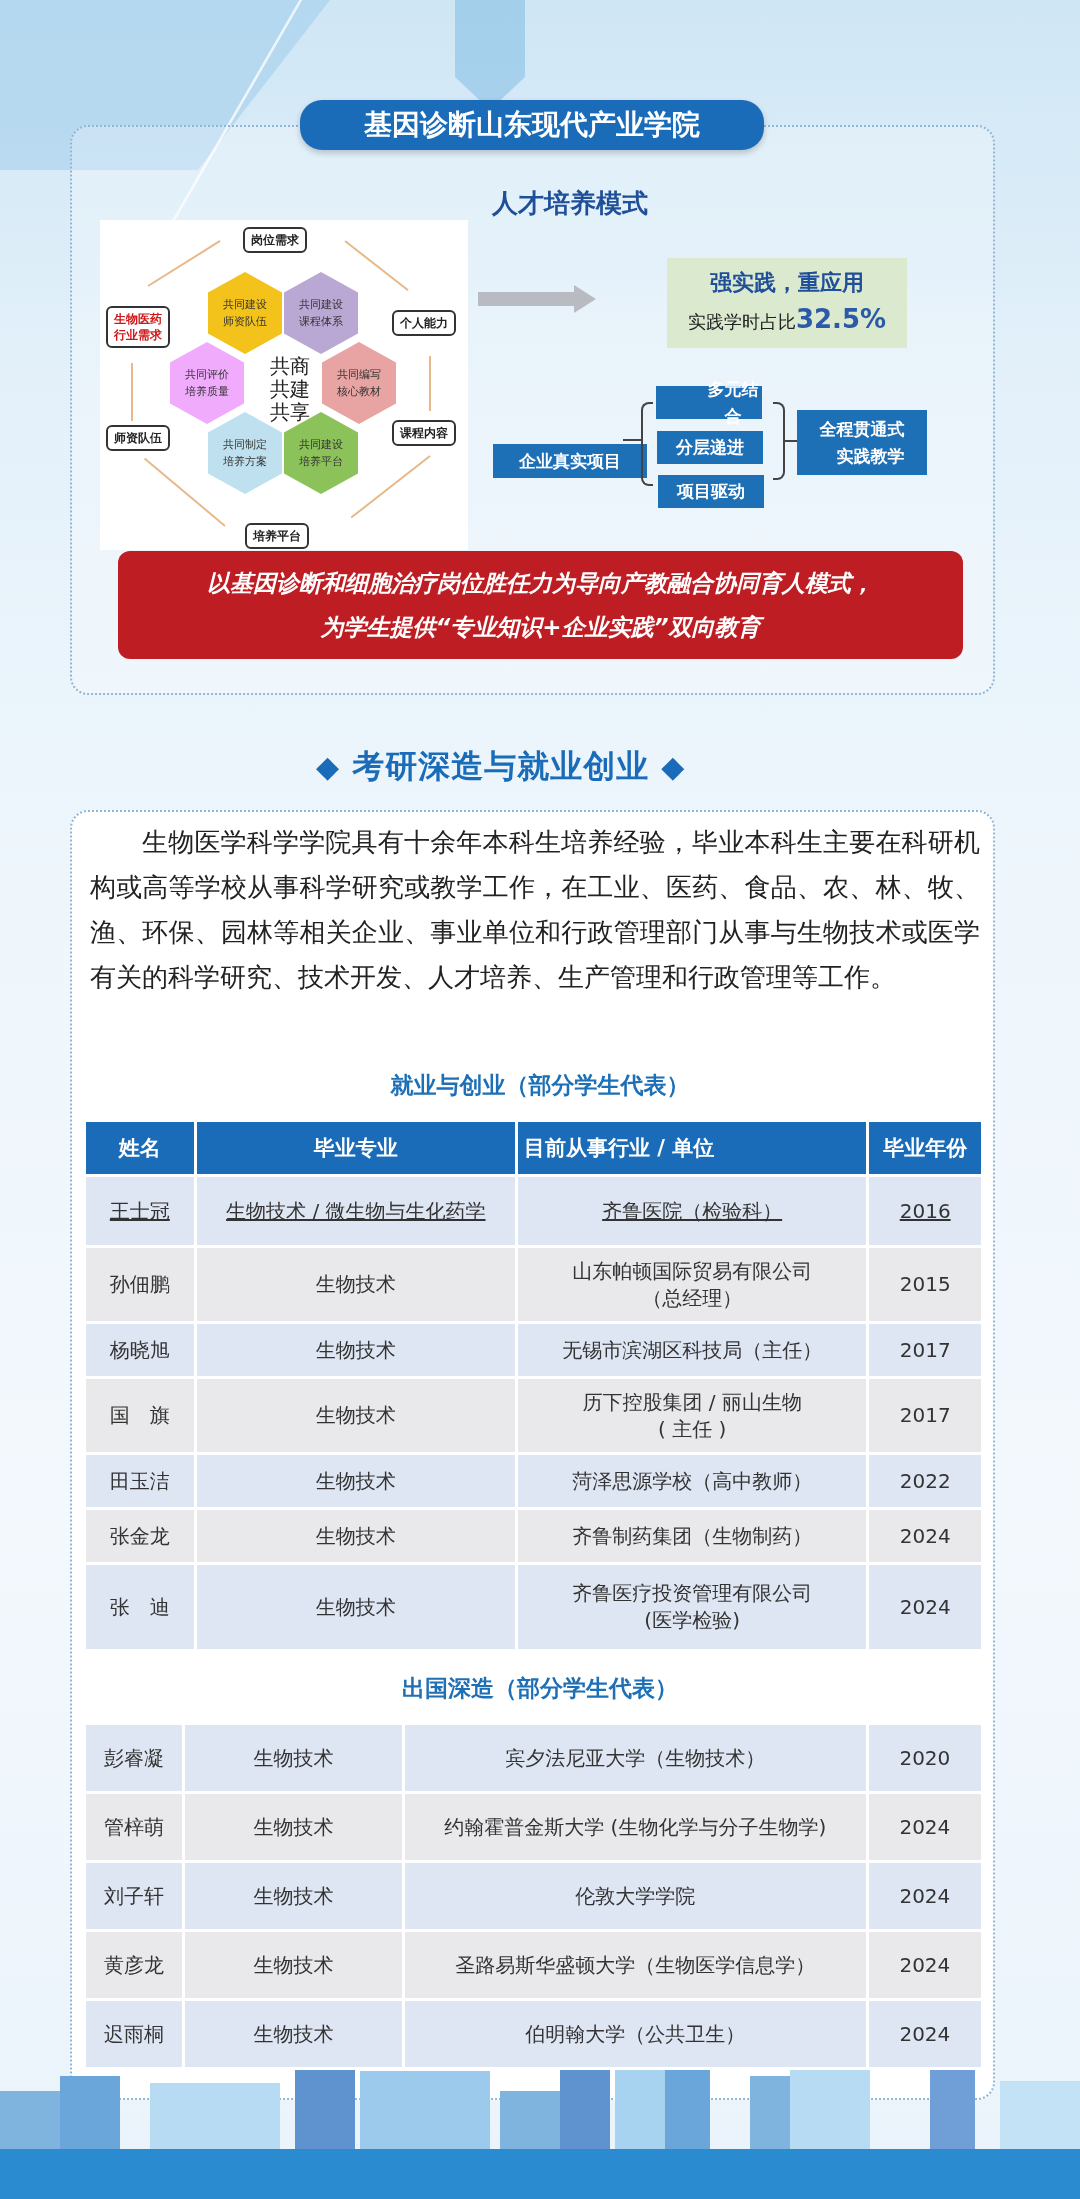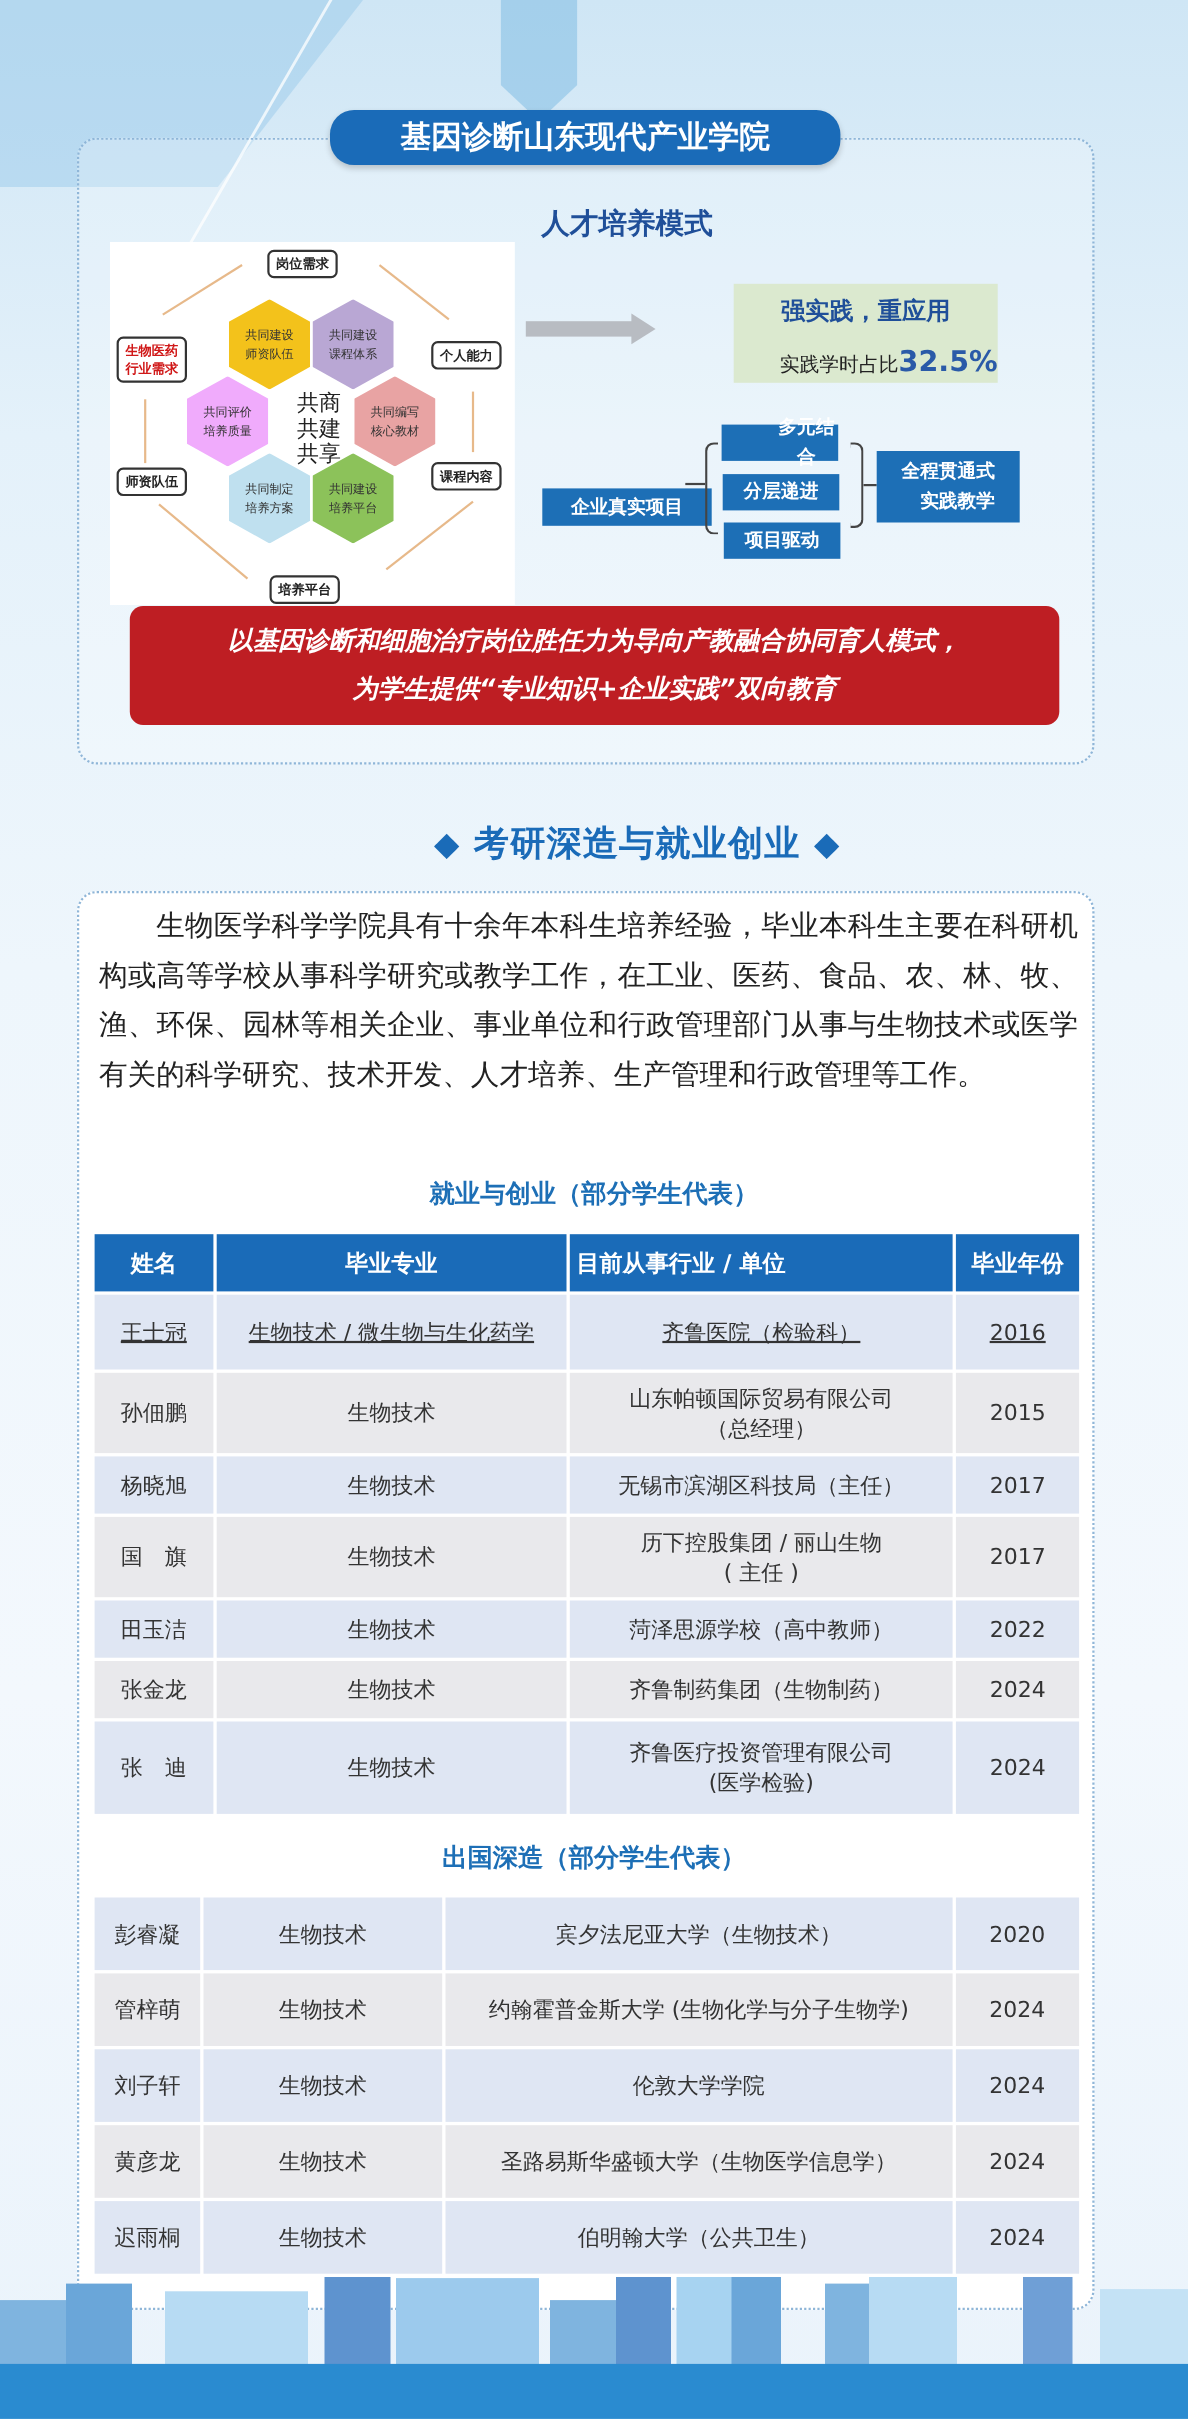--- a/index.html
+++ b/index.html
@@ -55,42 +55,42 @@
   .gray-arrow .shaft { position: absolute; left: 0; top: 7px; width: 98px; height: 14px; background: #b8bcc2; }
   .gray-arrow .head {
     position: absolute; left: 96px; top: 0; width: 0; height: 0;
     border-top: 14px solid transparent; border-bottom: 14px solid transparent; border-left: 22px solid #b8bcc2;
   }
   .green-box {
     position: absolute; left: 667px; top: 258px; width: 240px; height: 90px;
     background: #dbe9cf; text-align: center; color: #1f4f99;
   }
   .green-box .l1 { font-size: 22px; font-weight: bold; margin-top: 10px; }
-  .green-box .l2 { font-size: 18px; color: #222; margin-top: 16px; text-align: right; }
+  .green-box .l2 { font-size: 18px; color: #222; margin-top: 6px; }
   .green-box .l2 .pct { font-size: 26px; color: #2a5aa8; font-weight: bold; }
 
   .blue-box {
     position: absolute; background: #1d6fb6; color: #fff; font-size: 17px; font-weight: bold;
     text-align: center; display: flex; align-items: center; justify-content: center; line-height: 27px;
   }
   .bracket {
     position: absolute; border: 2px solid #444; border-right: none; border-radius: 8px 0 0 8px;
   }
   .bracket.r { border: 2px solid #444; border-left: none; border-radius: 0 8px 8px 0; }
   .conn { position: absolute; height: 2px; background: #444; }
 
   .red-banner {
     position: absolute; left: 118px; top: 551px; width: 845px; height: 108px;
     background: #be1e23; border-radius: 12px; color: #fff; text-align: center;
     font-size: 23px; font-weight: bold; line-height: 44px; padding-top: 10px; font-style: italic;
   }
 
   
   .sec2-title {
-    position: absolute; left: 284px; top: 745px; width: 480px; text-align: right;
+    position: absolute; left: 316px; top: 745px; width: 480px; text-align: left;
     font-size: 32px; font-weight: bold; color: #1a6bb8; letter-spacing: 1px;
   }
   .sec2-title .dia { color: #1a6bb8; font-size: 30px; }
   .panel2 {
     position: absolute; left: 70px; top: 810px; width: 925px; height: 1290px;
     border: 2px dotted #8fb6d8; border-radius: 18px; background: #fff;
   }
   .intro {
     position: absolute; left: 90px; top: 820px; width: 890px;
     font-size: 26px; line-height: 45px; color: #222; text-indent: 2em; text-align: justify;

